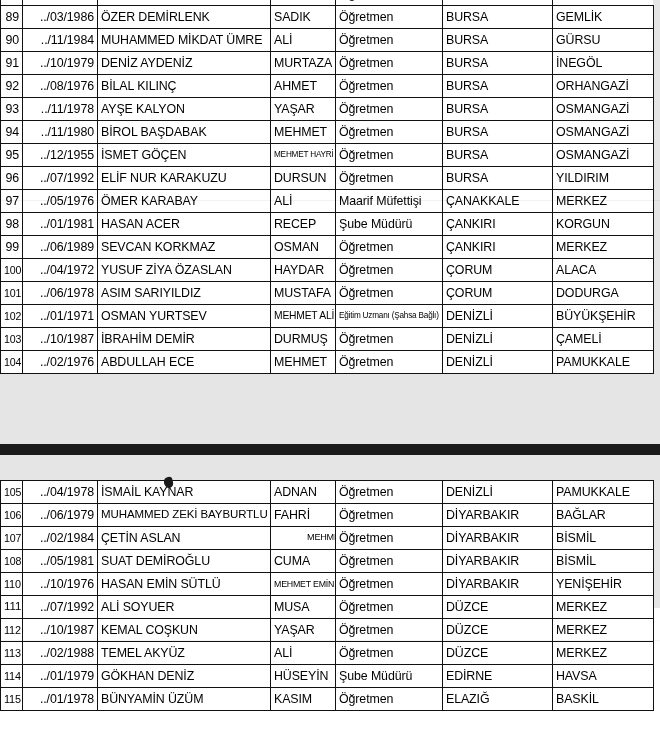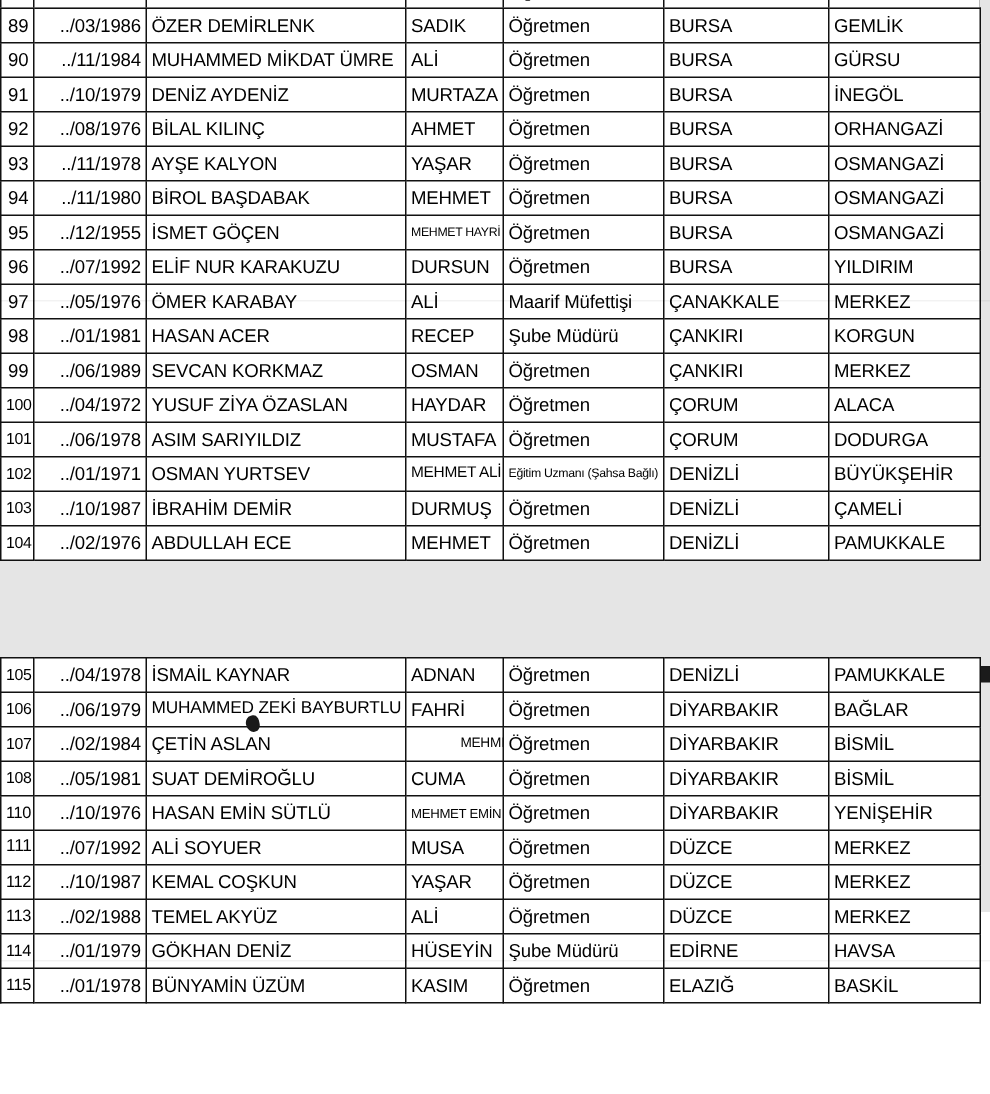--- a/index.html
+++ b/index.html
@@ -306,21 +306,21 @@
             <td class="title">Öğretmen</td>
             <td class="prov">DENİZLİ</td>
             <td class="dist">PAMUKKALE</td>
           </tr>
         </tbody>
     </table>
   </div>
 
   <div class="black-bar" style="top:444px;"></div>
 
-  <div class="tbl-block" style="top:438px;">
+  <div class="tbl-block" style="top:480px;">
     <table class="doc" id="tbl-bottom">
       <colgroup>
         <col class="c-no">
           <col class="c-date">
           <col class="c-sur">
           <col class="c-name">
         <col class="c-title">
           <col class="c-prov">
           <col class="c-dist">
       </colgroup>

